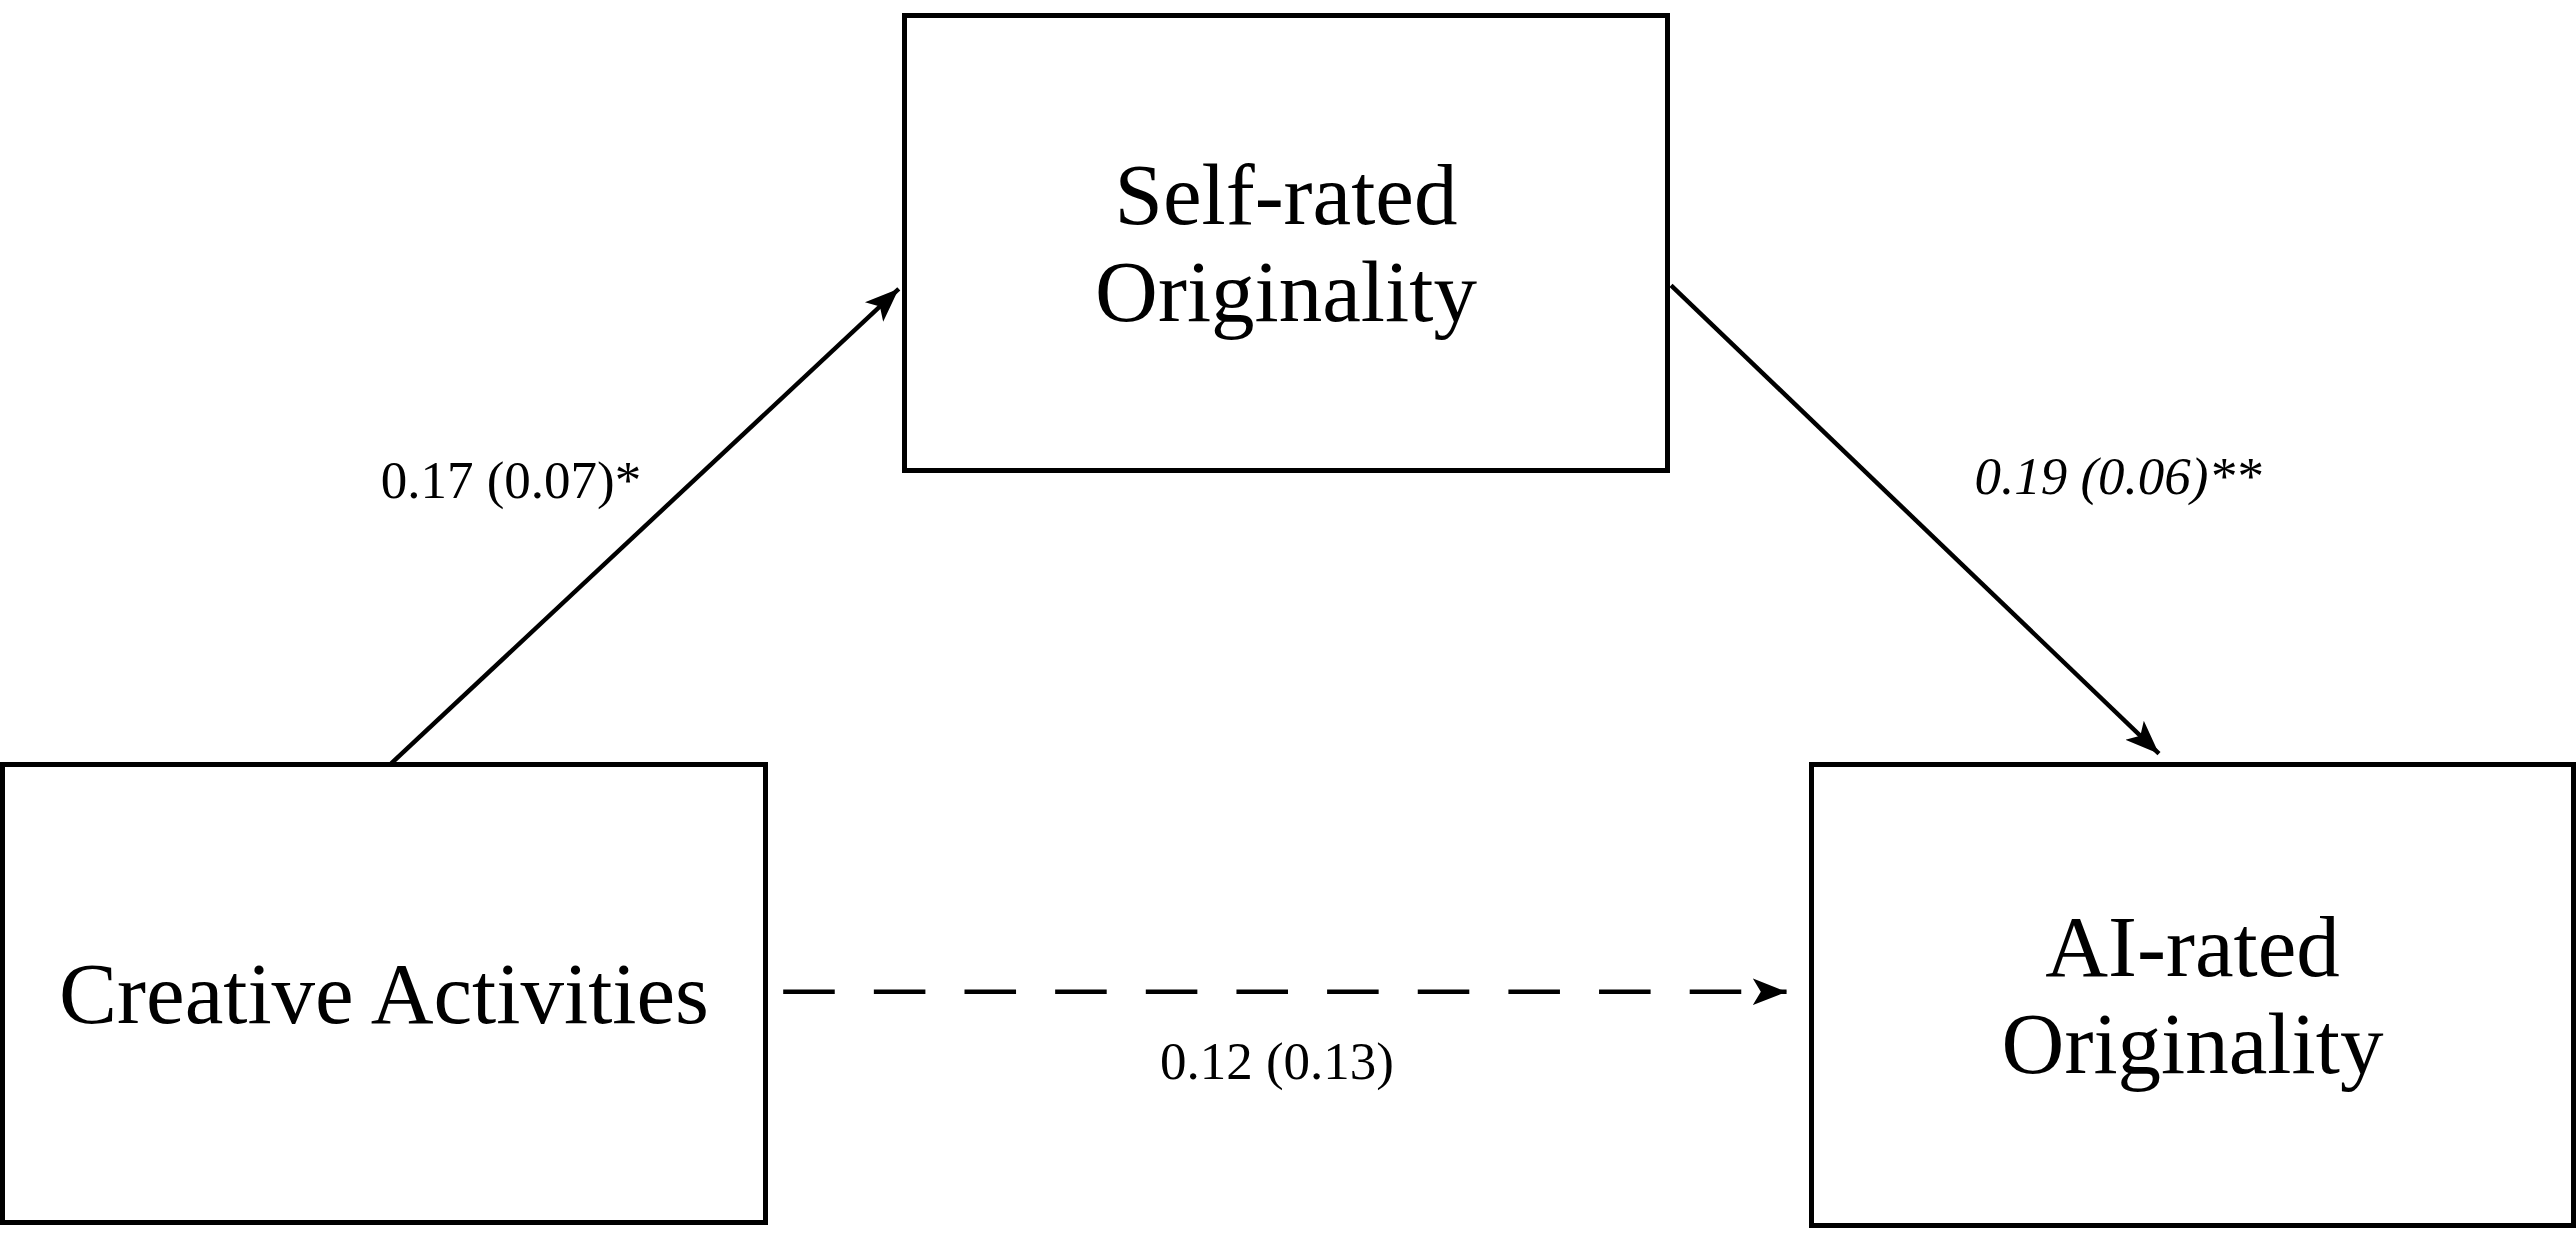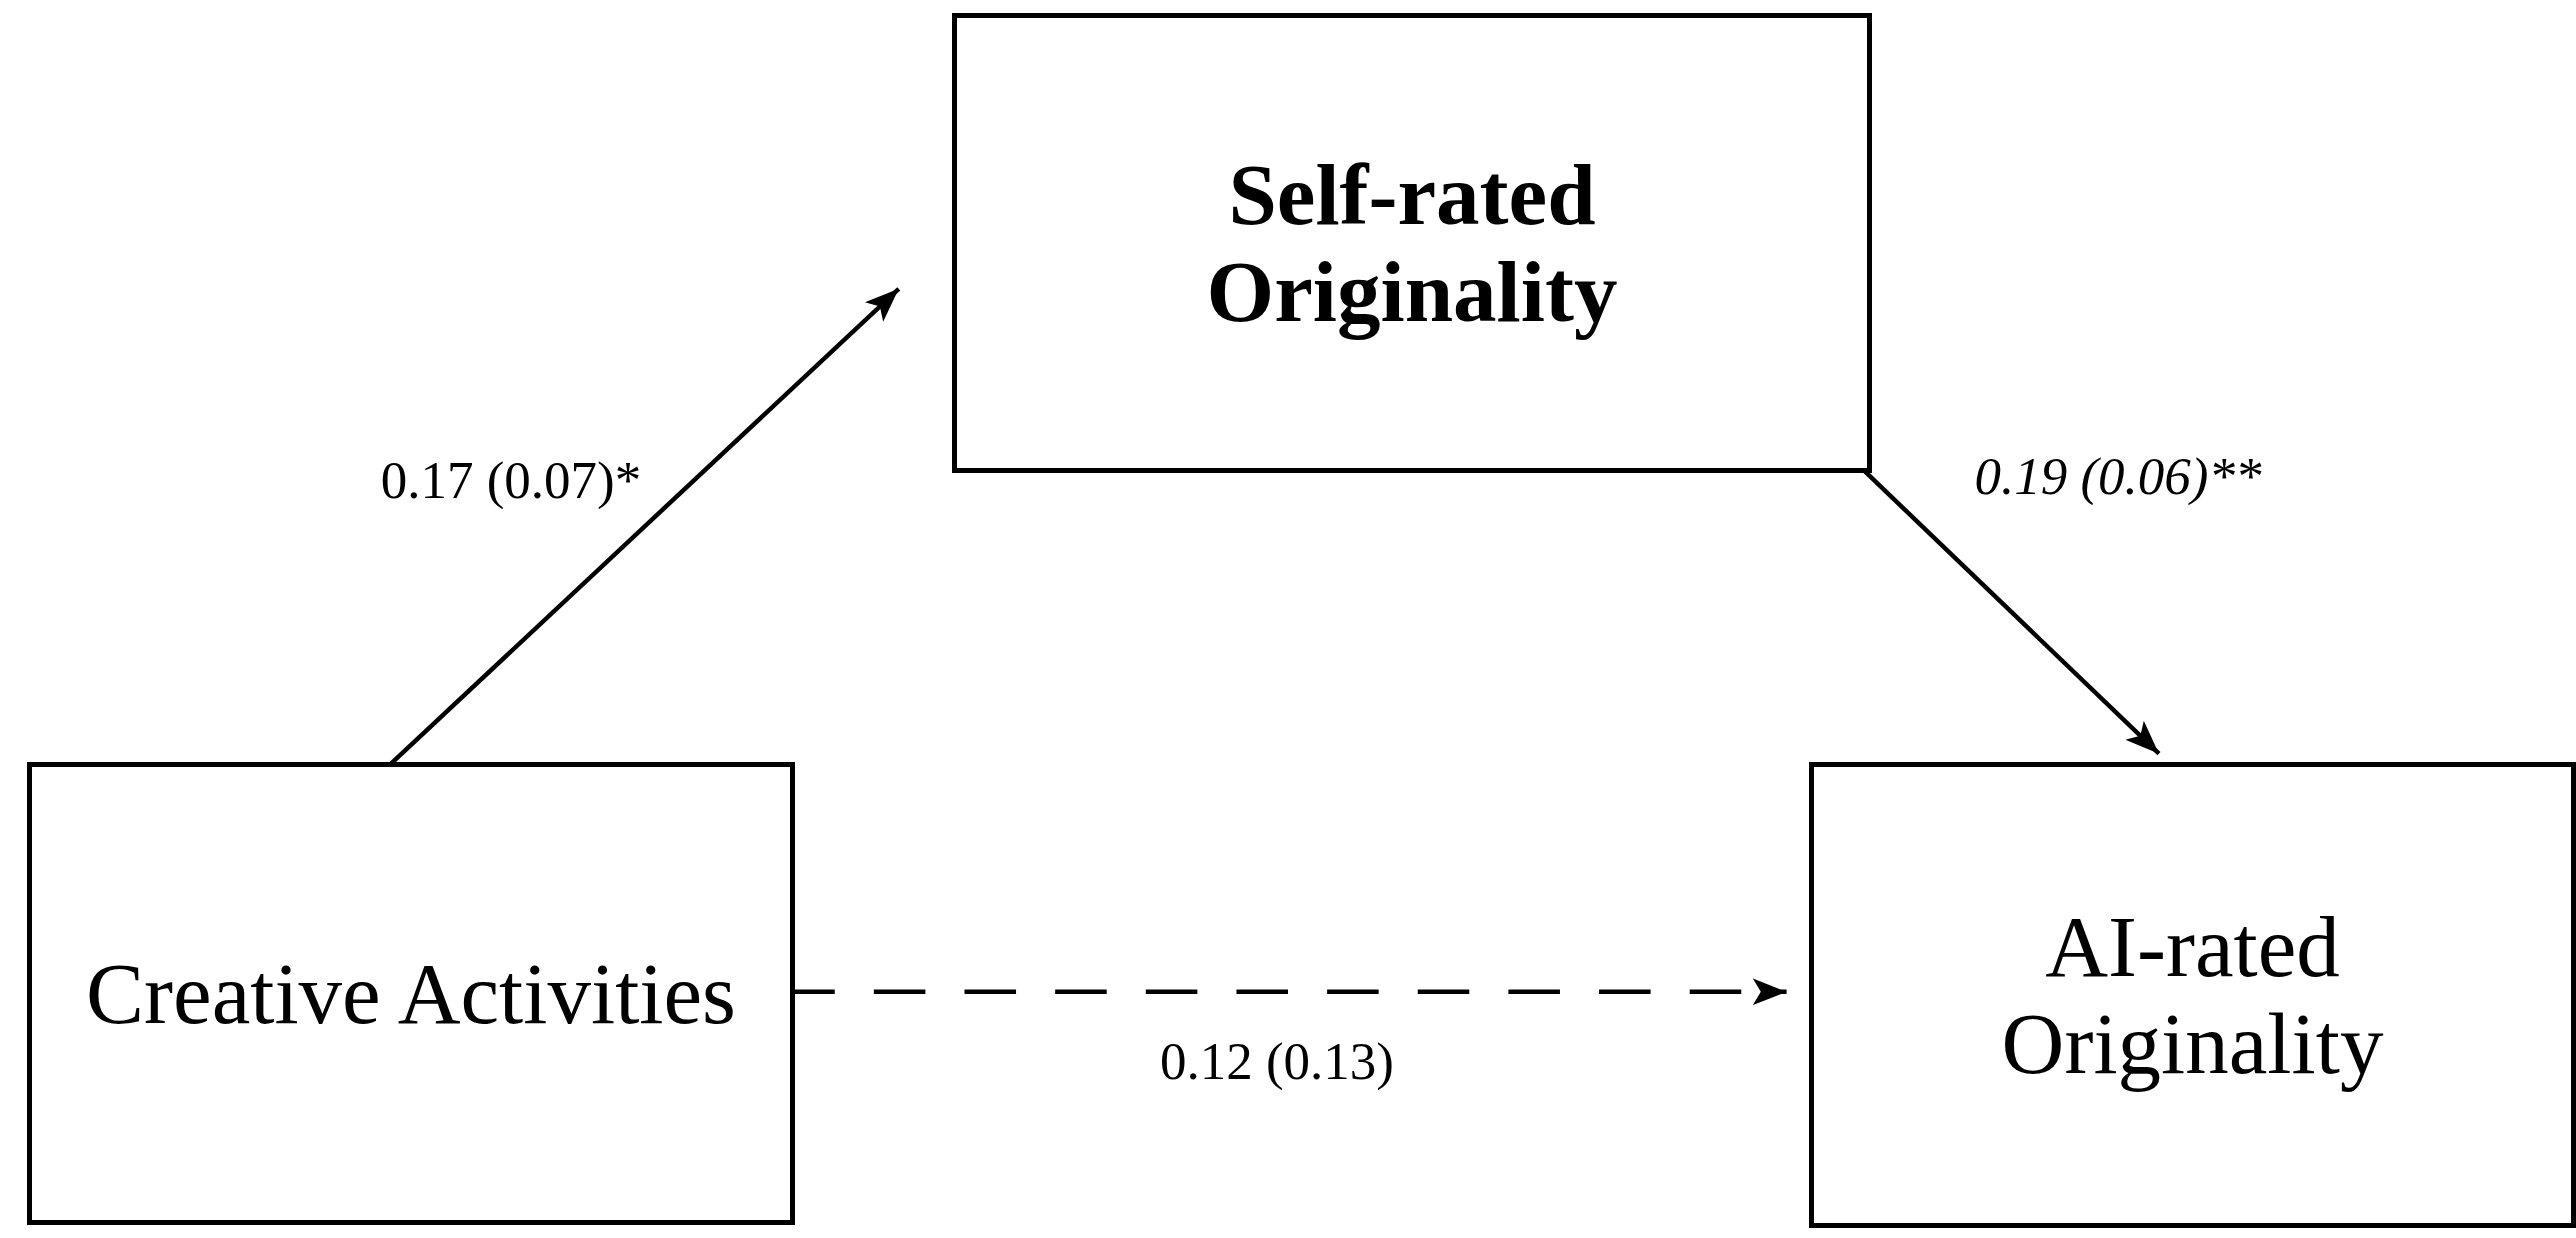--- a/index.html
+++ b/index.html
@@ -31,22 +31,22 @@
     display: flex;
     align-items: center;
     justify-content: center;
     text-align: center;
   }
   .node-label {
     font-size: 87px;
     line-height: 1.12;
     white-space: nowrap;
   }
-  #node-predictor { left: 27px;   top: 762px; width: 768px; height: 463px; }
-  #node-mediator  { left: 952px; top: 13.3px;  width: 920px; height: 460px; font-weight: bold; }
+  #node-predictor { left: 0;   top: 762px; width: 768px; height: 463px; }
+  #node-mediator  { left: 902px; top: 13.3px;  width: 768px; height: 460px; }
   #node-outcome   { left: 1791px; top: 762px; width: 767px; height: 466px; margin-left: 18px; }
   .path-label {
     position: absolute;
     font-size: 53px;
     line-height: 1;
     white-space: nowrap;
     transform: translate(-50%, -50%);
   }
   #label-a { left: 511px;  top: 480px; }
   #label-b { left: 2118px; top: 476px; font-style: italic; }

